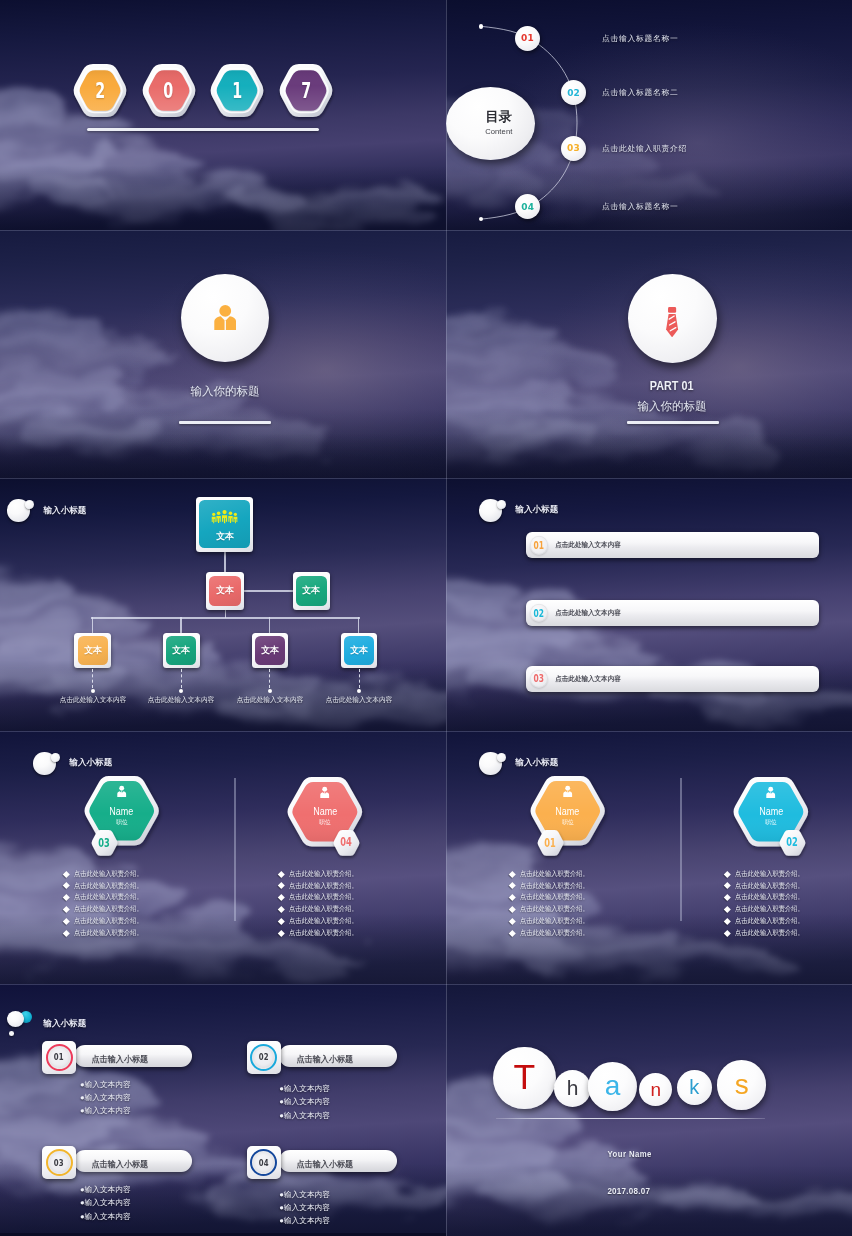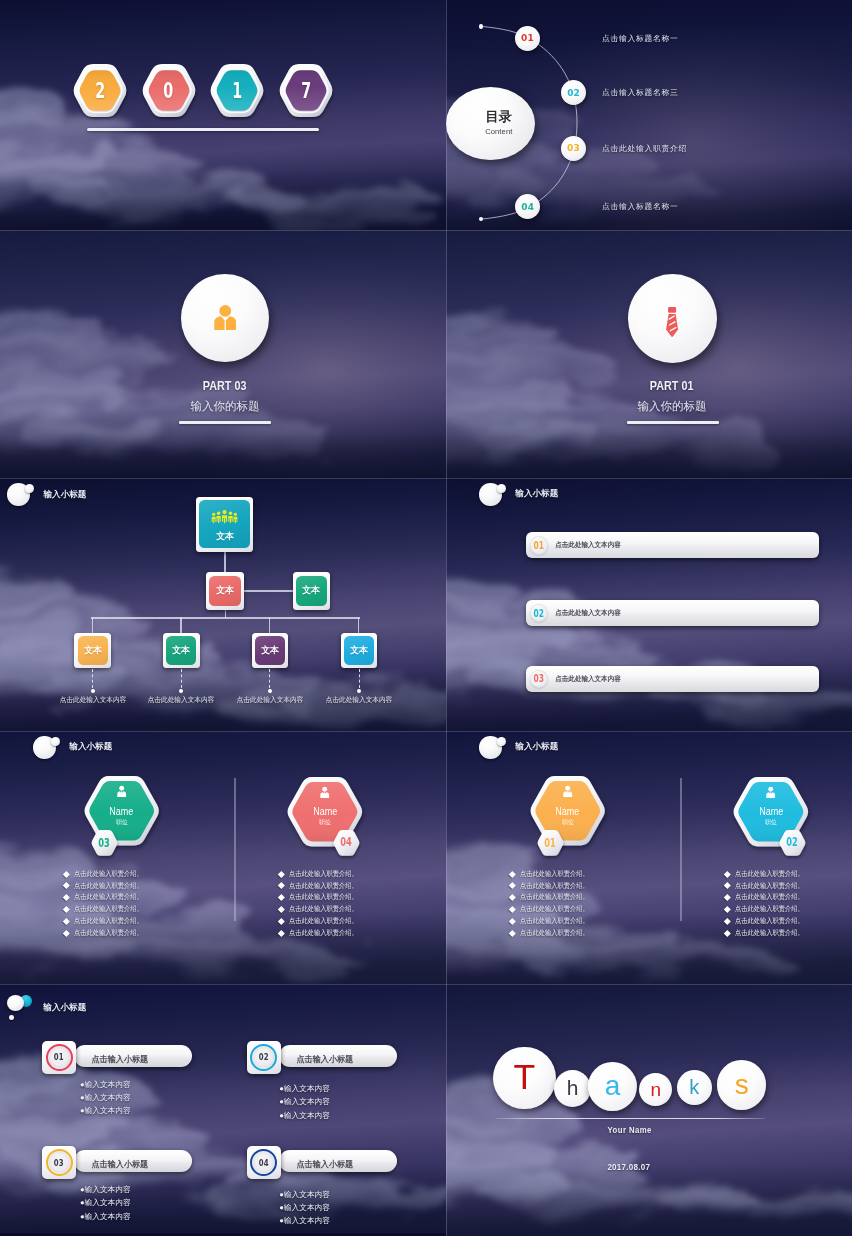--- a/index.html
+++ b/index.html
@@ -4,21 +4,21 @@
 <title>PPT Template Preview</title>
 <style>
   html,body{margin:0;padding:0;background:#0b0d26;}
   body{width:852px;height:1236px;overflow:hidden;
        font-family:"Liberation Sans",sans-serif;-webkit-font-smoothing:antialiased;}
   .deck{position:relative;width:852px;height:1236px;background:#0b0d26;}
   .slide{position:absolute;overflow:hidden;}
   .sky{position:absolute;left:0;top:0;}
 
   
-  .hdr{position:absolute;display:flex;align-items:center;}
+  .hdr{position:absolute;display:flex;align-items:center;margin-top:16px;}
   .hdr .htxt{color:#e9ebf6;font-size:8.6px;font-weight:bold;letter-spacing:0px;
              text-shadow:0 1px 2px rgba(0,0,0,.6);}
   .bub{position:relative;}
   .bub i{position:absolute;display:block;}
   .bub .b1{border-radius:50%;
      background:radial-gradient(circle at 36% 28%,#ffffff 0%,#fafafb 38%,#e8e9ee 75%,#d2d4dc 100%);
      box-shadow:0 1.5px 3px rgba(0,0,0,.55);}
   .bub .b2{border-radius:50%;
      background:radial-gradient(circle at 34% 28%,#ffffff 0%,#f3f4f7 55%,#d8dae1 100%);
      box-shadow:0 1px 2px rgba(0,0,0,.45);}
@@ -143,21 +143,21 @@
   
   .tball{position:absolute;border-radius:50%;
     background:radial-gradient(circle at 34% 26%,#ffffff 0%,#fcfcfd 45%,#f1f1f4 76%,#dedfe5 100%);
     box-shadow:1px 3px 6px rgba(0,0,0,.5);display:flex;align-items:center;justify-content:center;}
   .thanks-rule{position:absolute;height:1.2px;
     background:linear-gradient(90deg,rgba(225,228,240,.20),rgba(228,230,242,.9) 18%,rgba(228,230,242,.9) 82%,rgba(225,228,240,.20));}
   .thanks-name{position:absolute;color:#eaecf5;font-size:9.7px;letter-spacing:.55px;
     text-shadow:0 1px 2px rgba(0,0,0,.55);font-weight:bold;}
   .thanks-name>span{display:inline-block;transform:scaleX(.80);}
   .thanks-date{position:absolute;color:#eaecf5;font-size:9.7px;letter-spacing:.3px;
-    text-shadow:0 1px 2px rgba(0,0,0,.55);font-weight:bold;}
+    text-shadow:0 1px 2px rgba(0,0,0,.55);font-weight:bold;margin-top:24px;}
   .thanks-date>span{display:inline-block;transform:scaleX(.83);}
 
   .gridline{position:absolute;}
   .gridline.v{background:rgba(196,202,226,.26);}
   .gridline.h{background:rgba(196,202,226,.22);}
 </style>
 </head>
 <body>
 
 <div class="deck">
@@ -377,21 +377,21 @@
 <div class="numcircle" style="left:115.1px;top:80.1px;">
         <span style="color:#22b5d6;">02</span>
       </div>
 <div class="numcircle" style="left:115.0px;top:135.8px;">
         <span style="color:#f6b02a;">03</span>
       </div>
 <div class="numcircle" style="left:69.3px;top:194.3px;">
         <span style="color:#1fb29d;">04</span>
       </div>
 <div class="tocitem" style="left:156px;top:32.5px;">点击输入标题名称一</div>
-<div class="tocitem" style="left:156px;top:87.1px;">点击输入标题名称三</div>
+<div class="tocitem" style="left:156px;top:87.1px;">点击输入标题名称二</div>
 <div class="tocitem" style="left:156px;top:142.8px;">点击此处输入职责介绍</div>
 <div class="tocitem" style="left:156px;top:201.3px;">点击输入标题名称一</div>
 </section>
 <section class="slide" style="left:0;top:230px;width:446px;height:248px;">
 <svg class="sky" width="446" height="248" viewBox="0 0 446 248" preserveAspectRatio="none">
         <defs>
           <linearGradient id="bg3" x1="0" y1="0" x2="0.10" y2="1">
             <stop offset="0%" stop-color="#161a3f"></stop>
             <stop offset="14%" stop-color="#1d2148"></stop>
             <stop offset="34%" stop-color="#2b2c58"></stop>
@@ -447,21 +447,20 @@
 <div class="partcircle" style="left:181px;top:44px;width:88px;height:88px;">
 <svg width="22.2" height="25.6" viewBox="4.0 3.3 22.9 26.4">
 <g fill="#fbb040">
 <circle cx="15.6" cy="9.4" r="6.1"></circle>
 <path d="M4.3 29.2 v-8.6 c0-3.1 2.5-5.2 6.6-5.8 l4.0 4.2 v10.2 z"></path>
 <path d="M26.9 29.2 v-8.6 c0-3.1-2.5-5.2-6.6-5.8 l-4.0 4.2 v10.2 z"></path>
 </g>
         </svg>
       </div>
 <div class="parttxt" style="top:148px;left:0;width:450px;">
-<div class="p1"><span>PART 03</span></div>
 <div class="p2"><span>输入你的标题</span></div>
       </div>
 <div class="partrule" style="left:179px;top:191px;width:92px;"></div>
 </section>
 <section class="slide" style="left:446px;top:230px;width:406px;height:248px;">
 <svg class="sky" width="406" height="248" viewBox="0 0 406 248" preserveAspectRatio="none">
         <defs>
           <linearGradient id="bg4" x1="0" y1="0" x2="0.10" y2="1">
             <stop offset="0%" stop-color="#171b40"></stop>
             <stop offset="14%" stop-color="#1e2249"></stop>
@@ -1292,21 +1291,21 @@
 <div class="tball" style="left:193.3px;top:89.4px;width:33.1px;height:33.1px;font-size:19.0px;">
 <span style="color:#d0211f;">n</span>
       </div>
 <div class="tball" style="left:230.6px;top:85.9px;width:35.2px;height:35.2px;font-size:20.0px;">
 <span style="color:#2e9fd0;">k</span>
       </div>
 <div class="tball" style="left:271.1px;top:76.4px;width:49.3px;height:49.3px;font-size:28.0px;">
 <span style="color:#f5a623;">s</span>
       </div>
 <div class="thanks-rule" style="left:50.3px;top:134px;width:269px;"></div>
-<div class="thanks-name" style="left:0;top:140px;width:367px;text-align:center;"><span>Your Name</span></div>
+<div class="thanks-name" style="left:0;top:164px;width:367px;text-align:center;"><span>Your Name</span></div>
 <div class="thanks-date" style="left:0;top:177.0px;width:365px;text-align:center;"><span>2017.08.07</span></div>
 </section>
 <div class="gridline v" style="left:446px;top:0;width:1px;height:1236px;"></div>
 <div class="gridline h" style="left:0;top:229.5px;width:852px;height:1px;"></div>
 <div class="gridline h" style="left:0;top:477.5px;width:852px;height:1px;"></div>
 <div class="gridline h" style="left:0;top:730.5px;width:852px;height:1px;"></div>
 <div class="gridline h" style="left:0;top:983.5px;width:852px;height:1px;"></div>
 </div>
 
 </body></html>

